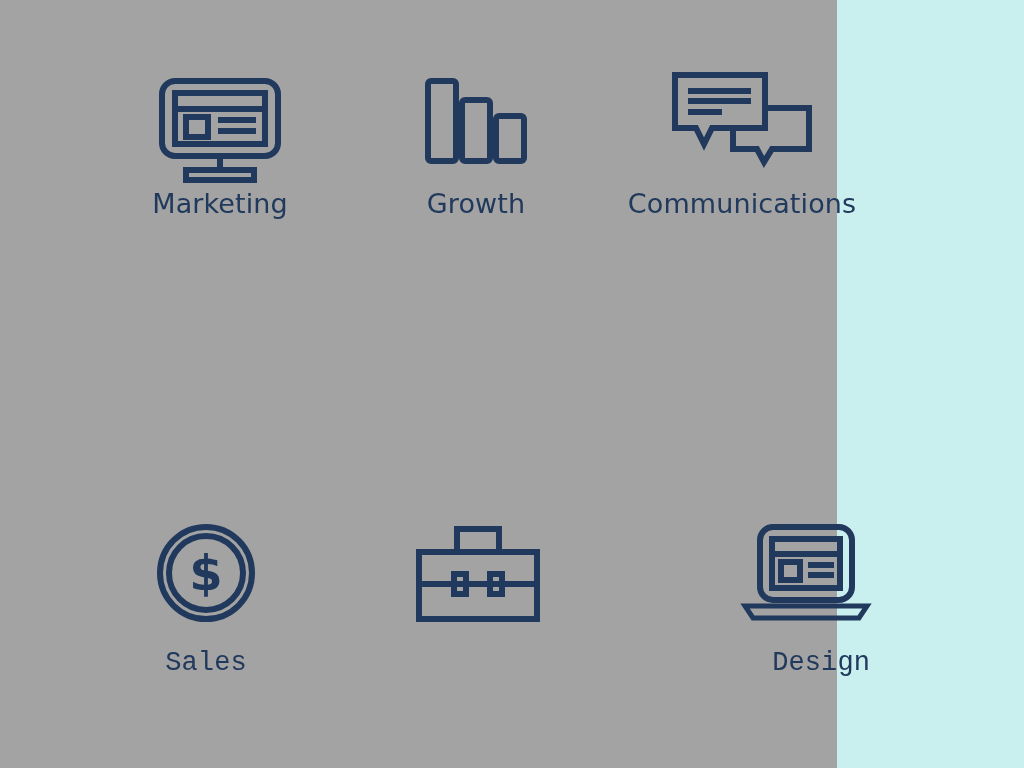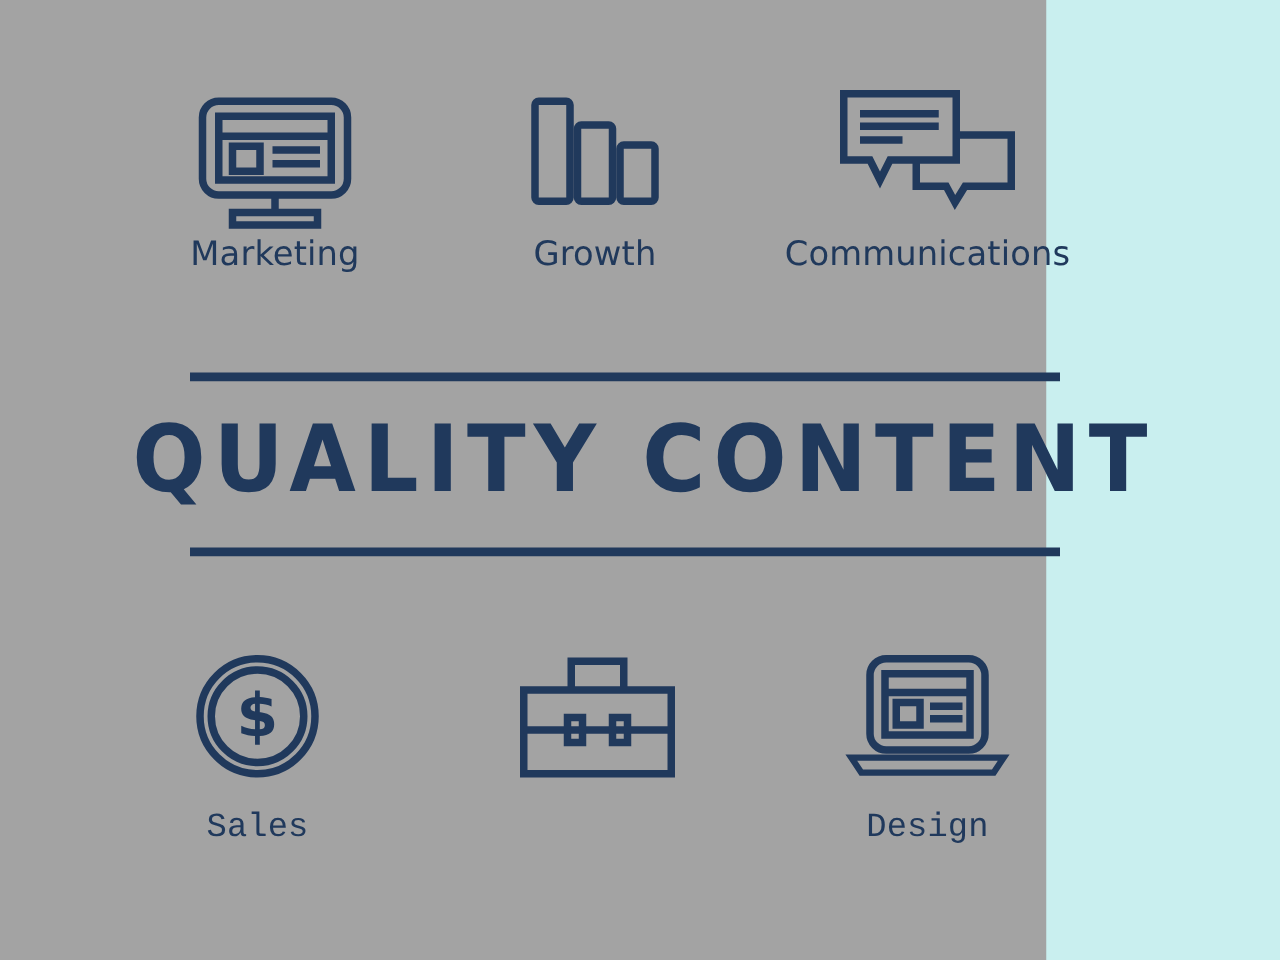--- a/index.html
+++ b/index.html
@@ -61,21 +61,21 @@
   }
   .row.top .cap { margin-top: 26px; }
   .row.bottom .cap { margin-top: 28px; font-family: Liberation Mono, monospace; }
 
   
   .cell.marketing { transform: translateX(-36px); }
   .cell.growth    { transform: translateX(-36px); }
   .cell.comms     { transform: translateX(-26px); text-align: right; }
   .cell.sales     { transform: translateX(-50px); }
   .cell.partners  { transform: translateX(-34px); }
-  .cell.design    { transform: translateX(-26px); }
+  .cell.design    { transform: translateX(-26px); align-items: flex-end; }
 
   
   #title-block {
     position: absolute;
     left: 0;
     top: 286px;
     width: 1024px;
     height: 168px;
   }
   .rule {
@@ -158,25 +158,20 @@
             <line x1="16" y1="29" x2="79" y2="29"></line>
             <line x1="16" y1="40" x2="50" y2="40"></line>
           </g>
         </svg>
       </div>
       <div class="cap">Communications</div>
     </div>
 
   </div>
 
-  <div id="title-block">
-    <div class="rule top"></div>
-    <div id="title">QUALITY CONTENT</div>
-    <div class="rule bottom"></div>
-  </div>
 
   <div class="row bottom">
 
     <div class="cell sales">
       <div class="icon-box">
         <svg width="98" height="98" viewBox="0 0 98 98">
           <g fill="none" stroke="#20395c" stroke-width="6">
             <circle cx="49" cy="49" r="46"></circle>
             <circle cx="49" cy="49" r="37"></circle>
           </g>

